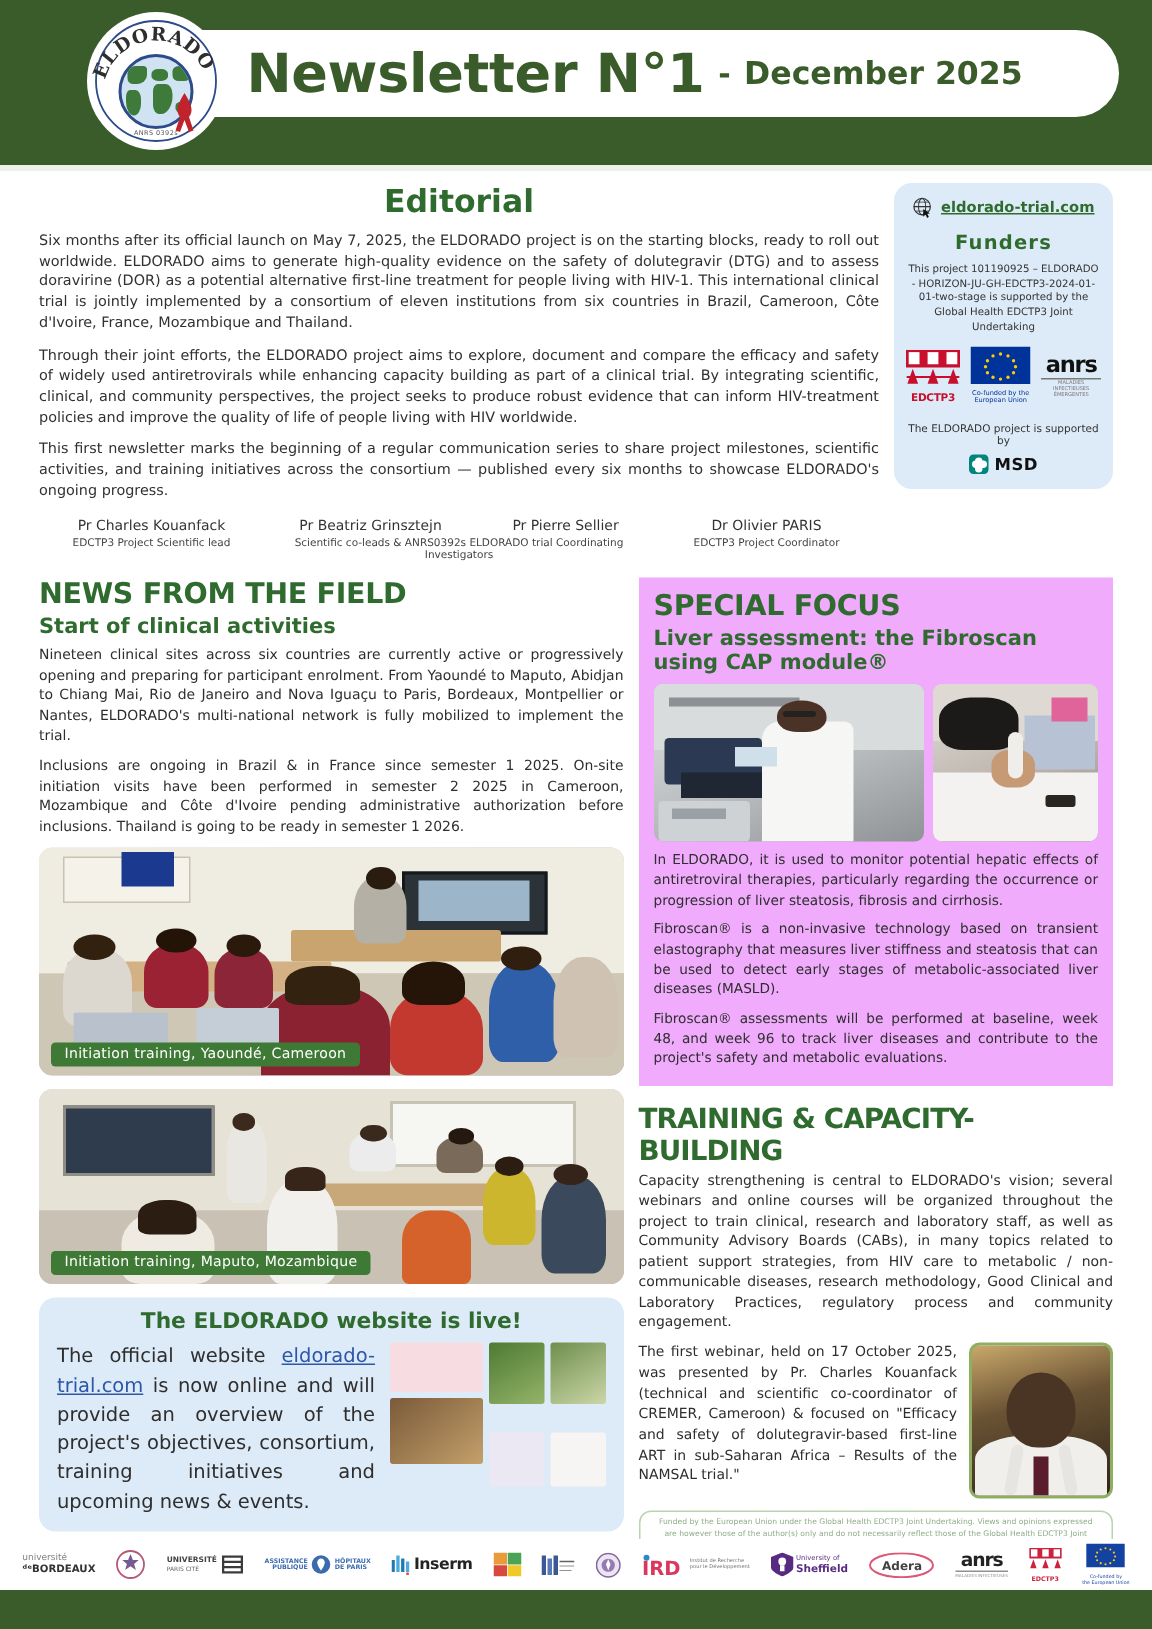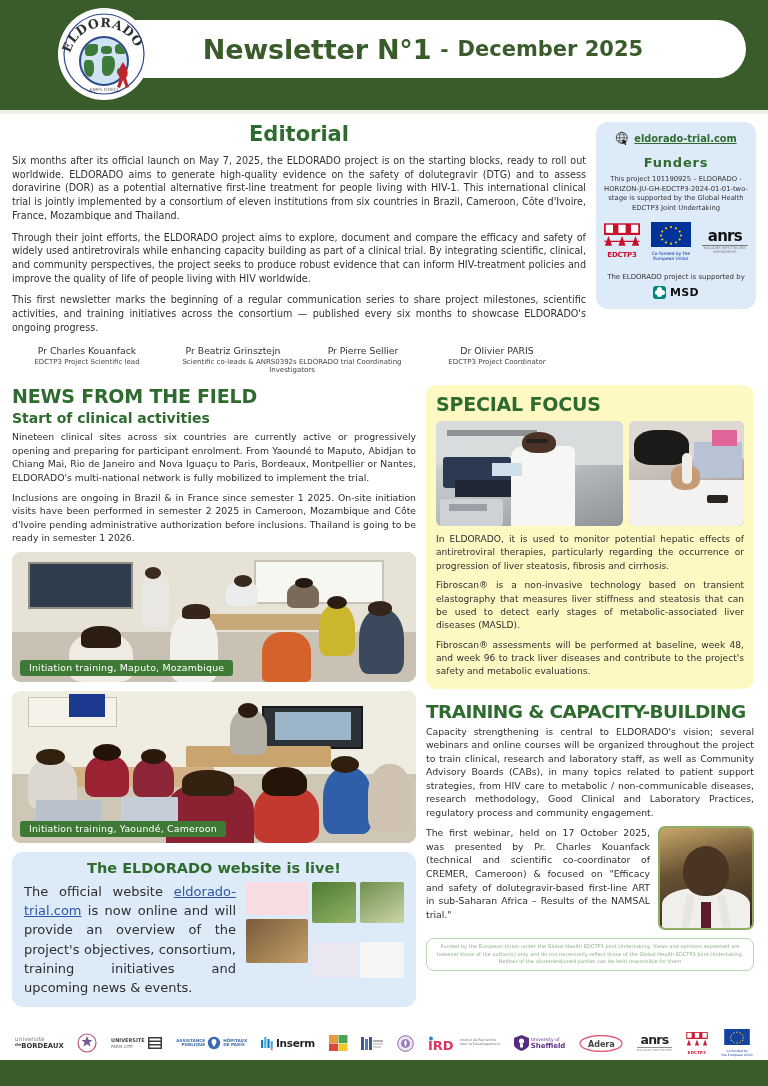--- a/index.html
+++ b/index.html
@@ -23,21 +23,21 @@
     position: absolute;
     left: 100px; right: 22px; top: 20px;
     height: 58px;
     background: #ffffff;
     border-radius: 29px;
     display: flex; align-items: center; justify-content: center;
   }
   .nl-title {
     font-family: "DejaVu Sans", sans-serif;
     font-weight: bold;
-    font-size: 27px;
+    font-size: 36px;
     color: #3a5c2b;
     letter-spacing: -0.2px;
   }
   .nl-dash { font-size: 20px; font-weight: bold; color:#3a5c2b; margin: 0 9px; }
   .nl-date {
     font-weight: bold; font-size: 21px; color: #3a5c2b;
   }
   .header-tagline {
     position: absolute;
     left: 100px; right: 22px; top: 84px;
@@ -78,21 +78,21 @@
   }
   .logo-arc-text {
     position:absolute; left:0; top:0; width:88px; height:88px;
   }
   .logo-sub {
     position: absolute; left: 0; right: 0; bottom: 6px;
     text-align:center; font-size: 4.3px; color:#555; letter-spacing:0.3px;
   }
 
   
-  .body-wrap { position: relative; padding: 0 12px; }
+  .body-wrap { position: relative; padding: 0 26px; }
 
   
   .editorial-row { display: flex; gap: 10px; margin-top: 12px; }
   .editorial-main { width: 574px; }
   h2.editorial-title {
     text-align: center;
     color: #2f6b2f;
     font-size: 21px;
     font-weight: bold;
     margin-bottom: 8px;
@@ -203,22 +203,22 @@
   .mk-pink { background:#f7dde2; height:33px; }
   .mk-img1 { background: linear-gradient(140deg,#7a5a3a,#c4a06a); height:44px;}
   .mk-img2 { background: linear-gradient(150deg,#4e7a32,#94b36a); height:41px; flex:1;}
   .mk-img3 { background: linear-gradient(150deg,#6f8f4d,#cbd6a8); height:41px; flex:1;}
   .mk-lav { background:#ece8f3; height:36px; flex:1;}
   .mk-wh2 { background:#f6f5f3; height:36px; flex:1;}
   .mk-row { display:flex; gap:4px; }
 
   
   .focus-box {
-    background: #fef9c3;
-    border-radius: 11px;
+    background: #f0abfc;
+    border-radius: 0;
     padding: 8px 10px 10px;
   }
   .focus-photos { display:flex; gap:6px; margin:6px 0 7px; }
   .fp { border-radius:6px; height:105px; overflow:hidden; position:relative;}
   .fp1 { width: 62%; background: linear-gradient(160deg,#dfe2e4 0%,#b9bcbe 55%,#8f9396 100%); }
   .fp2 { width: 38%; background: linear-gradient(160deg,#e3e0dc 0%,#bdb5ad 55%,#8c857d 100%); }
   .coat { position:absolute; background:#f4f4f2; }
   p.focus-p { font-size: 9.1px; line-height:1.47; color:#2e2e2e; text-align:justify; margin-bottom:6px;}
 
   
@@ -390,46 +390,20 @@
       </div>
     </div>
 
     <div class="main-cols">
 
       <div class="col-left">
         <h2 class="sec-green">NEWS FROM THE FIELD</h2>
         <h3 class="sub-green">Start of clinical activities</h3>
         <p class="bodytext">Nineteen clinical sites across six countries are currently active or progressively opening and preparing for participant enrolment. From Yaoundé to Maputo, Abidjan to Chiang Mai, Rio de Janeiro and Nova Iguaçu to Paris, Bordeaux, Montpellier or Nantes, ELDORADO's multi-national network is fully mobilized to implement the trial.</p>
         <p class="bodytext">Inclusions are ongoing in Brazil &amp; in France since semester 1 2025. On-site initiation visits have been performed in semester 2 2025 in Cameroon, Mozambique and Côte d'Ivoire pending administrative authorization before inclusions. Thailand is going to be ready in semester 1 2026.</p>
-
-        <div class="photo ph1">
-          <div class="room">
-            <div class="rm-wall"></div>
-              <div class="rm-floor"></div>
-            <div class="rm-screen"></div>
-              <div class="rm-board"></div>
-              <div class="rm-table"></div>
-            <span class="pers" style="left:32%;top:14%;width:7%;height:44%;background:#e9e7e2;"></span>
-            <span class="pers" style="left:33%;top:12%;width:4%;height:9%;background:#3c2a1c;border-radius:50%;"></span>
-            <span class="pers" style="left:14%;top:62%;width:16%;height:38%;background:#efeae2;"></span>
-            <span class="pers" style="left:17%;top:57%;width:10%;height:17%;background:#2b1d12;"></span>
-            <span class="pers" style="left:39%;top:46%;width:12%;height:54%;background:#f2f0ec;"></span>
-            <span class="pers" style="left:42%;top:40%;width:7%;height:12%;background:#362518;"></span>
-            <span class="pers" style="left:62%;top:62%;width:12%;height:38%;background:#d4622a;border-radius:40% 40% 10% 10%;"></span>
-            <span class="pers" style="left:76%;top:40%;width:9%;height:40%;background:#cbb62e;"></span>
-            <span class="pers" style="left:78%;top:34%;width:5%;height:10%;background:#2b1d12;border-radius:50%;"></span>
-            <span class="pers" style="left:86%;top:44%;width:11%;height:50%;background:#3a4a5c;"></span>
-            <span class="pers" style="left:88%;top:38%;width:6%;height:11%;background:#35241a;border-radius:50%;"></span>
-            <span class="pers" style="left:53%;top:22%;width:8%;height:20%;background:#ececec;"></span>
-            <span class="pers" style="left:55%;top:18%;width:4.5%;height:9%;background:#3a2a1d;border-radius:50%;"></span>
-            <span class="pers" style="left:68%;top:24%;width:8%;height:19%;background:#7a6a5a;"></span>
-            <span class="pers" style="left:70%;top:20%;width:4.5%;height:8%;background:#241810;border-radius:50%;"></span>
-          </div>
-          <div class="ph-caption">Initiation training, Maputo, Mozambique</div>
-        </div>
 
         <div class="photo ph2">
           <div class="room">
             <div class="rm-wall"></div>
               <div class="rm-floor"></div>
             <span style="position:absolute;left:4%;top:4%;width:22%;height:20%;background:#f5f2ea;border:1px solid #c9c2b0;"></span>
             <span style="position:absolute;left:14%;top:2%;width:9%;height:15%;background:#1b3a8f;"></span>
             <span style="position:absolute;right:13%;top:10%;width:25%;height:28%;background:#2b3238;border:2px solid #14181c;"></span>
             <span style="position:absolute;right:16%;top:14%;width:19%;height:18%;background:#9db5c8;"></span>
             <span style="position:absolute;left:43%;top:36%;width:36%;height:14%;background:#c9a46e;border-radius:2px;"></span>
@@ -448,20 +422,46 @@
             <span class="pers" style="left:62%;top:50%;width:11%;height:19%;background:#241508;border-radius:50% 50% 30% 30%;"></span>
             <span class="pers" style="left:77%;top:50%;width:12%;height:44%;background:#2f5fa8;"></span>
             <span class="pers" style="left:79%;top:43%;width:7%;height:11%;background:#301f0f;border-radius:50%;"></span>
             <span class="pers" style="left:88%;top:48%;width:11%;height:44%;background:#cfc2b2;"></span>
             <span style="position:absolute;left:6%;top:72%;width:16%;height:22%;background:#b9c2cc;border-radius:1px;"></span>
             <span style="position:absolute;left:27%;top:70%;width:14%;height:20%;background:#c5cdd6;border-radius:1px;"></span>
           </div>
           <div class="ph-caption">Initiation training, Yaoundé, Cameroon</div>
         </div>
 
+        <div class="photo ph1">
+          <div class="room">
+            <div class="rm-wall"></div>
+              <div class="rm-floor"></div>
+            <div class="rm-screen"></div>
+              <div class="rm-board"></div>
+              <div class="rm-table"></div>
+            <span class="pers" style="left:32%;top:14%;width:7%;height:44%;background:#e9e7e2;"></span>
+            <span class="pers" style="left:33%;top:12%;width:4%;height:9%;background:#3c2a1c;border-radius:50%;"></span>
+            <span class="pers" style="left:14%;top:62%;width:16%;height:38%;background:#efeae2;"></span>
+            <span class="pers" style="left:17%;top:57%;width:10%;height:17%;background:#2b1d12;"></span>
+            <span class="pers" style="left:39%;top:46%;width:12%;height:54%;background:#f2f0ec;"></span>
+            <span class="pers" style="left:42%;top:40%;width:7%;height:12%;background:#362518;"></span>
+            <span class="pers" style="left:62%;top:62%;width:12%;height:38%;background:#d4622a;border-radius:40% 40% 10% 10%;"></span>
+            <span class="pers" style="left:76%;top:40%;width:9%;height:40%;background:#cbb62e;"></span>
+            <span class="pers" style="left:78%;top:34%;width:5%;height:10%;background:#2b1d12;border-radius:50%;"></span>
+            <span class="pers" style="left:86%;top:44%;width:11%;height:50%;background:#3a4a5c;"></span>
+            <span class="pers" style="left:88%;top:38%;width:6%;height:11%;background:#35241a;border-radius:50%;"></span>
+            <span class="pers" style="left:53%;top:22%;width:8%;height:20%;background:#ececec;"></span>
+            <span class="pers" style="left:55%;top:18%;width:4.5%;height:9%;background:#3a2a1d;border-radius:50%;"></span>
+            <span class="pers" style="left:68%;top:24%;width:8%;height:19%;background:#7a6a5a;"></span>
+            <span class="pers" style="left:70%;top:20%;width:4.5%;height:8%;background:#241810;border-radius:50%;"></span>
+          </div>
+          <div class="ph-caption">Initiation training, Maputo, Mozambique</div>
+        </div>
+
         <div class="web-box">
           <div class="web-h">The ELDORADO website is live!</div>
           <div class="web-inner">
             <div class="web-text"><span>The official website </span><a href="#">eldorado-trial.com</a><span> is now online and will provide an overview of the project's objectives, consortium, training initiatives and upcoming news &amp; events.</span></div>
             <div class="web-mock">
               <div class="mock-col mc1">
                 <div class="mk mk-pink"></div>
                 <div class="mk mk-img1"></div>
               </div>
               <div class="mock-col mc2">
@@ -475,20 +475,21 @@
                 </div>
               </div>
             </div>
           </div>
         </div>
       </div>
 
       <div class="col-right">
         <div class="focus-box">
           <h2 class="sec-green">SPECIAL FOCUS</h2>
+          <h3 class="sub-green">Liver assessment: the Fibroscan using CAP module®</h3>
           <div class="focus-photos">
             <div class="fp fp1">
               <span style="position:absolute;left:0;top:0;width:100%;height:42%;background:#d9dcdd;"></span>
               <span style="position:absolute;left:6%;top:8%;width:48%;height:6%;background:#8e9094;"></span>
               <span style="position:absolute;left:4%;top:34%;width:36%;height:30%;background:#2b3a52;border-radius:3px;"></span>
               <span style="position:absolute;left:10%;top:56%;width:30%;height:16%;background:#1e2733;"></span>
               <span class="coat" style="left:40%;top:24%;width:34%;height:76%;background:#f6f6f4;border-radius:12px 6px 0 0;"></span>
               <span style="position:absolute;left:46%;top:10%;width:18%;height:20%;background:#4a3326;border-radius:50% 50% 42% 42%;"></span>
               <span style="position:absolute;left:48%;top:17%;width:12%;height:4%;background:#23221f;border-radius:2px;"></span>
               <span style="position:absolute;left:2%;top:74%;width:34%;height:26%;background:#cfd2d4;border-radius:3px;"></span>

